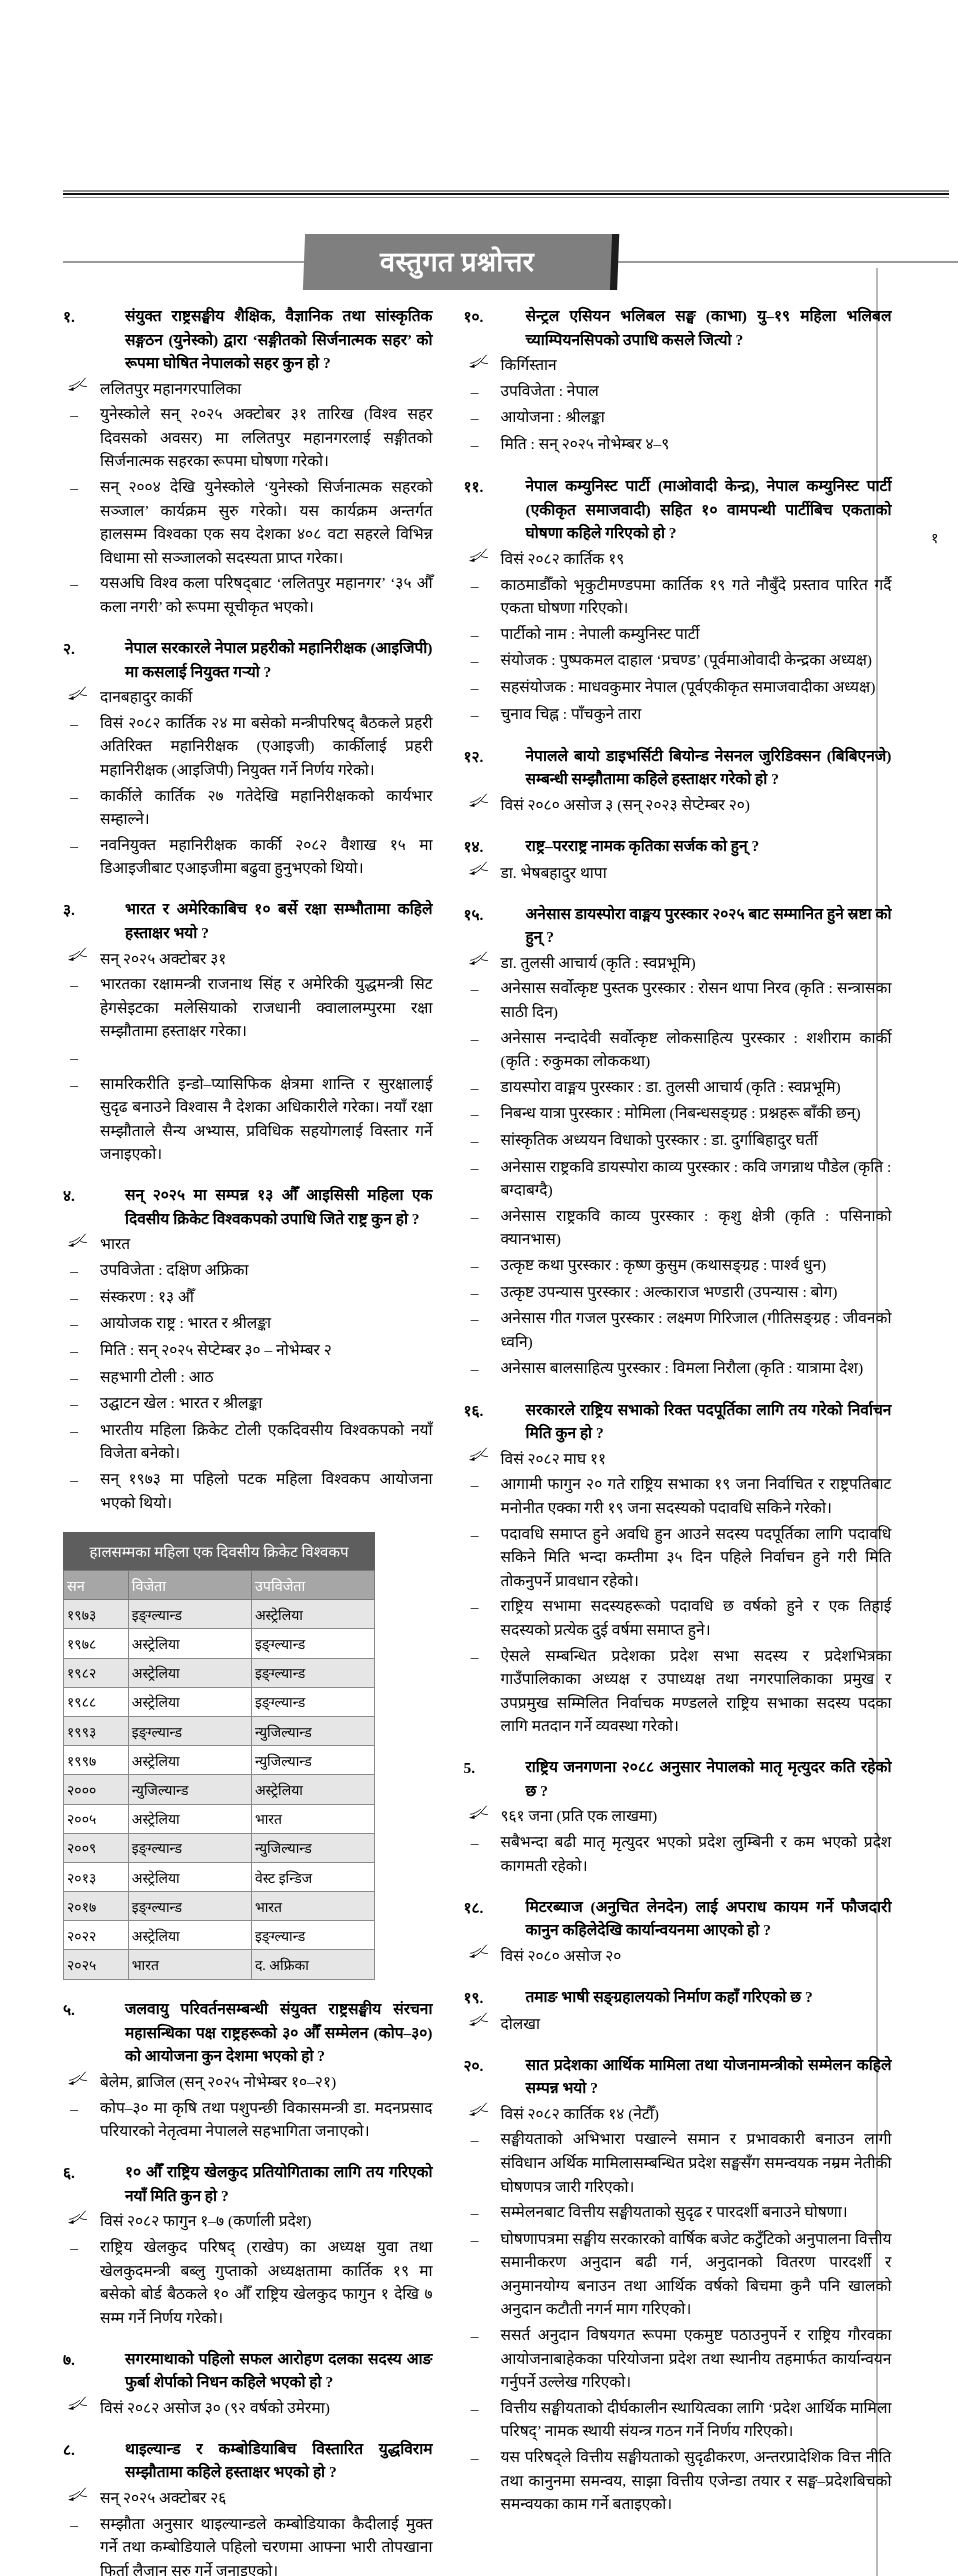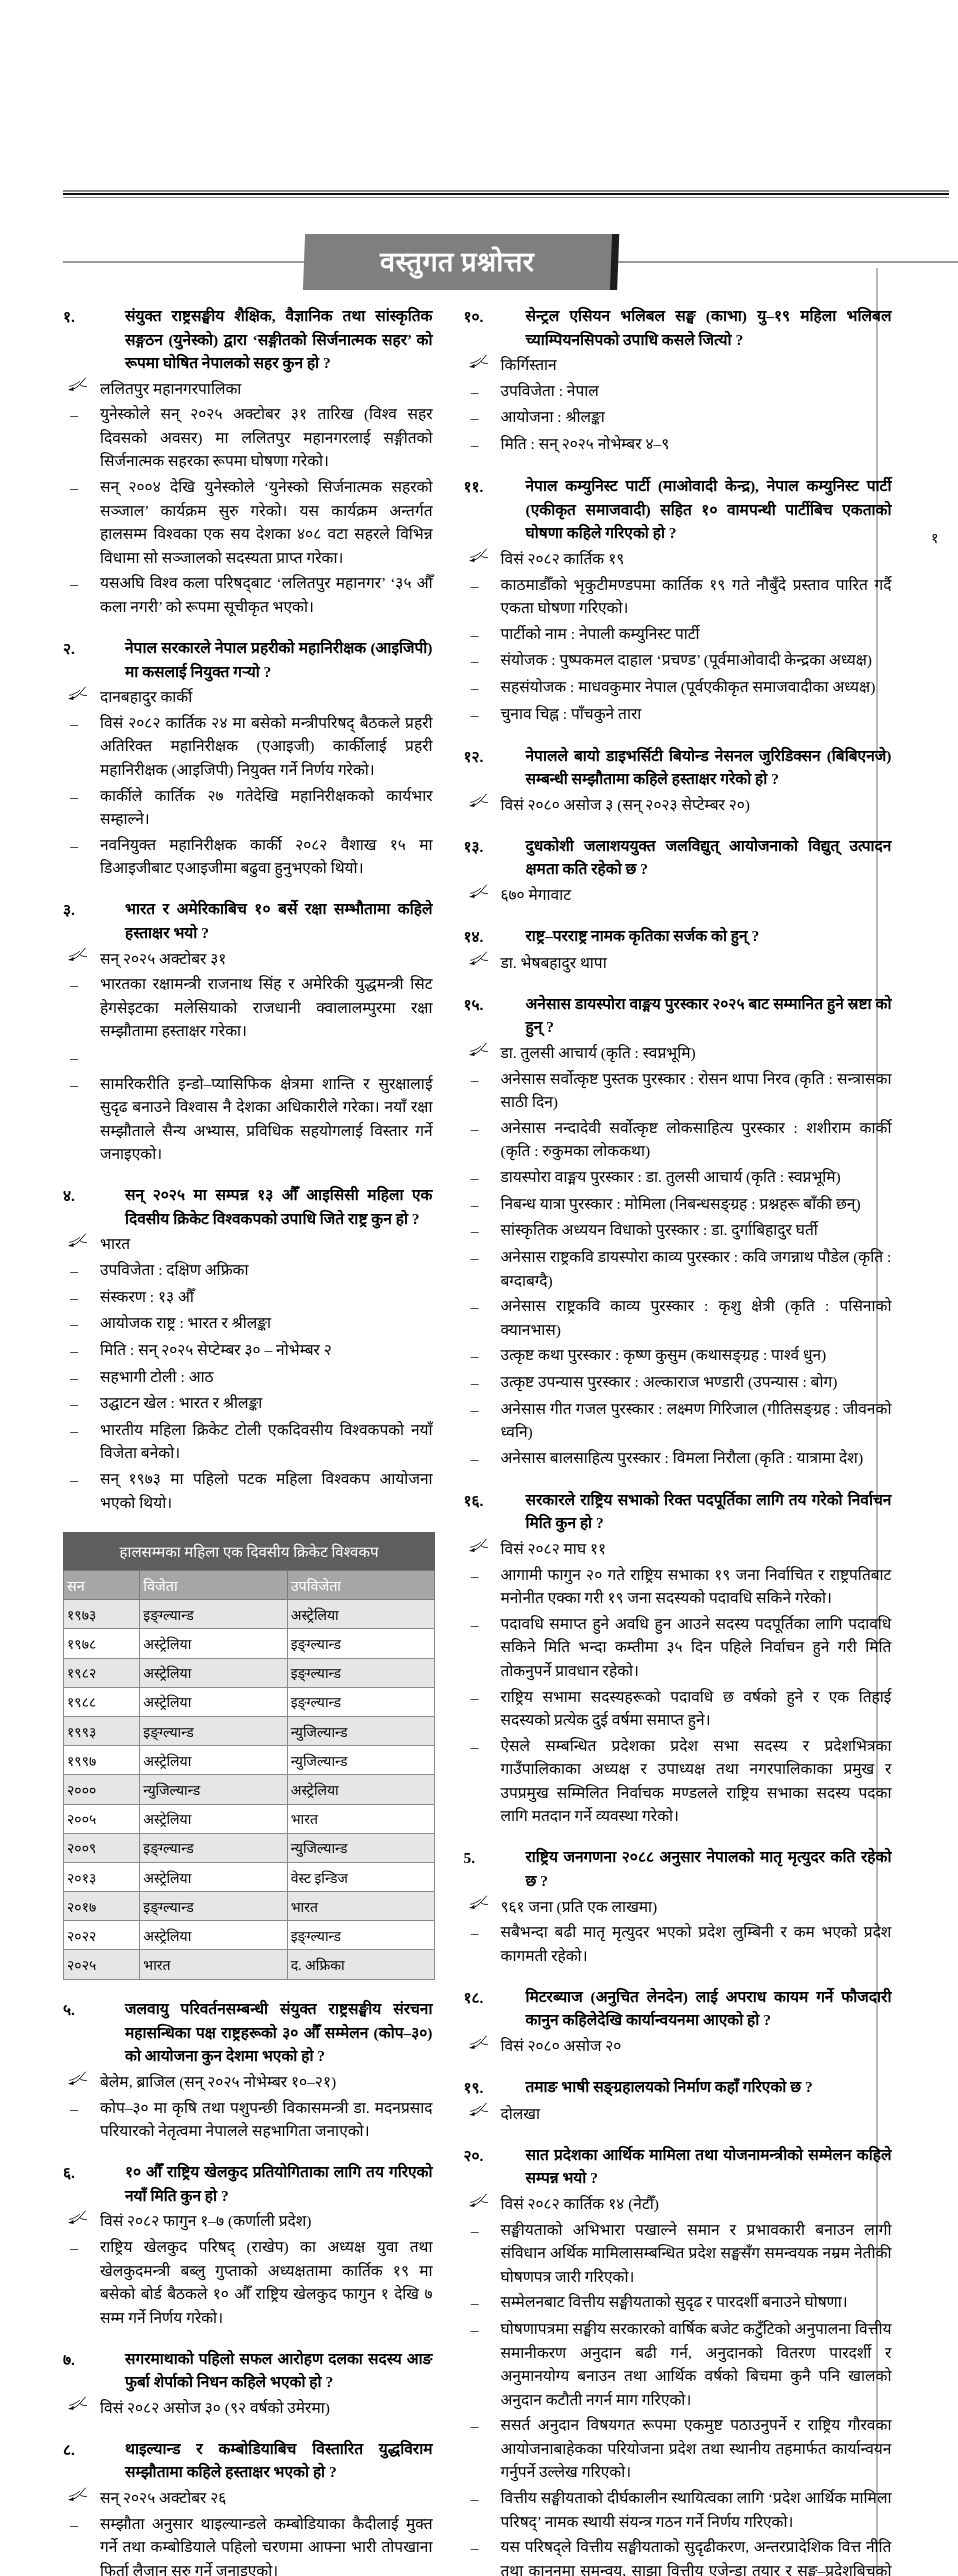--- a/index.html
+++ b/index.html
@@ -72,21 +72,21 @@
   .sub .txt { font-weight:400; }
 
   
   .nib {
     display:inline-block; width:20.6px; height:13.4px; position:relative; transform:rotate(-8deg);
   }
   .nib svg { display:block; }
 
   
   .tbl-wrap { margin:9.3px 0 17.5px 0; }
-  table.tbl { border-collapse:collapse; width:372px; font-size:14px; }
+  table.tbl { border-collapse:collapse; width:312px; font-size:14px; }
   table.tbl caption {
     background:#5e5e5e; color:#fff; font-size:15px; font-weight:400;
     padding:8.2px 3.1px 8.2px 3.1px; border:1px solid #5e5e5e;
     caption-side:top;
   }
   table.tbl th {
     background:#a6a6a6; color:#fff; font-weight:400; font-size:14.4px;
     border:1px solid #7a7a7a; padding:4.6px 3.1px; text-align:left;
   }
   table.tbl td {
@@ -474,35 +474,20 @@
                   <path d="M2 20 C8 22 16 20 24 14 C30 9 34 5 38 2" fill="none" stroke="#000" stroke-width="1.8"></path>
                   <path d="M4 14 C10 14 18 12 26 7" fill="none" stroke="#000" stroke-width="1.5"></path>
                   <path d="M3 21 L12 16 L11 24 Z" fill="#000"></path>
                   <path d="M24 13 C28 17 33 19 38 19" fill="none" stroke="#000" stroke-width="1.5"></path>
                 </svg></span></div>
             <div class="txt">विसं २०८० असोज ३ (सन् २०२३ सेप्टेम्बर २०)</div>
           </div>
         </div>
         <div class="qa">
           <div class="row q">
-            <div class="marker ">१३.</div>
-            <div class="txt">दुधकोशी जलाशययुक्त जलविद्युत् आयोजनाको विद्युत् उत्पादन क्षमता कति रहेको छ ?</div>
-          </div>
-          <div class="row a">
-            <div class="marker ans"><span class="nib"><svg width="20.6" height="13.4" viewBox="0 0 40 26">
-                  <path d="M2 20 C8 22 16 20 24 14 C30 9 34 5 38 2" fill="none" stroke="#000" stroke-width="1.8"></path>
-                  <path d="M4 14 C10 14 18 12 26 7" fill="none" stroke="#000" stroke-width="1.5"></path>
-                  <path d="M3 21 L12 16 L11 24 Z" fill="#000"></path>
-                  <path d="M24 13 C28 17 33 19 38 19" fill="none" stroke="#000" stroke-width="1.5"></path>
-                </svg></span></div>
-            <div class="txt">६७० मेगावाट</div>
-          </div>
-        </div>
-        <div class="qa">
-          <div class="row q">
             <div class="marker ">१४.</div>
             <div class="txt">राष्ट्र–परराष्ट्र नामक कृतिका सर्जक को हुन् ?</div>
           </div>
           <div class="row a">
             <div class="marker ans"><span class="nib"><svg width="20.6" height="13.4" viewBox="0 0 40 26">
                   <path d="M2 20 C8 22 16 20 24 14 C30 9 34 5 38 2" fill="none" stroke="#000" stroke-width="1.8"></path>
                   <path d="M4 14 C10 14 18 12 26 7" fill="none" stroke="#000" stroke-width="1.5"></path>
                   <path d="M3 21 L12 16 L11 24 Z" fill="#000"></path>
                   <path d="M24 13 C28 17 33 19 38 19" fill="none" stroke="#000" stroke-width="1.5"></path>
                 </svg></span></div>

